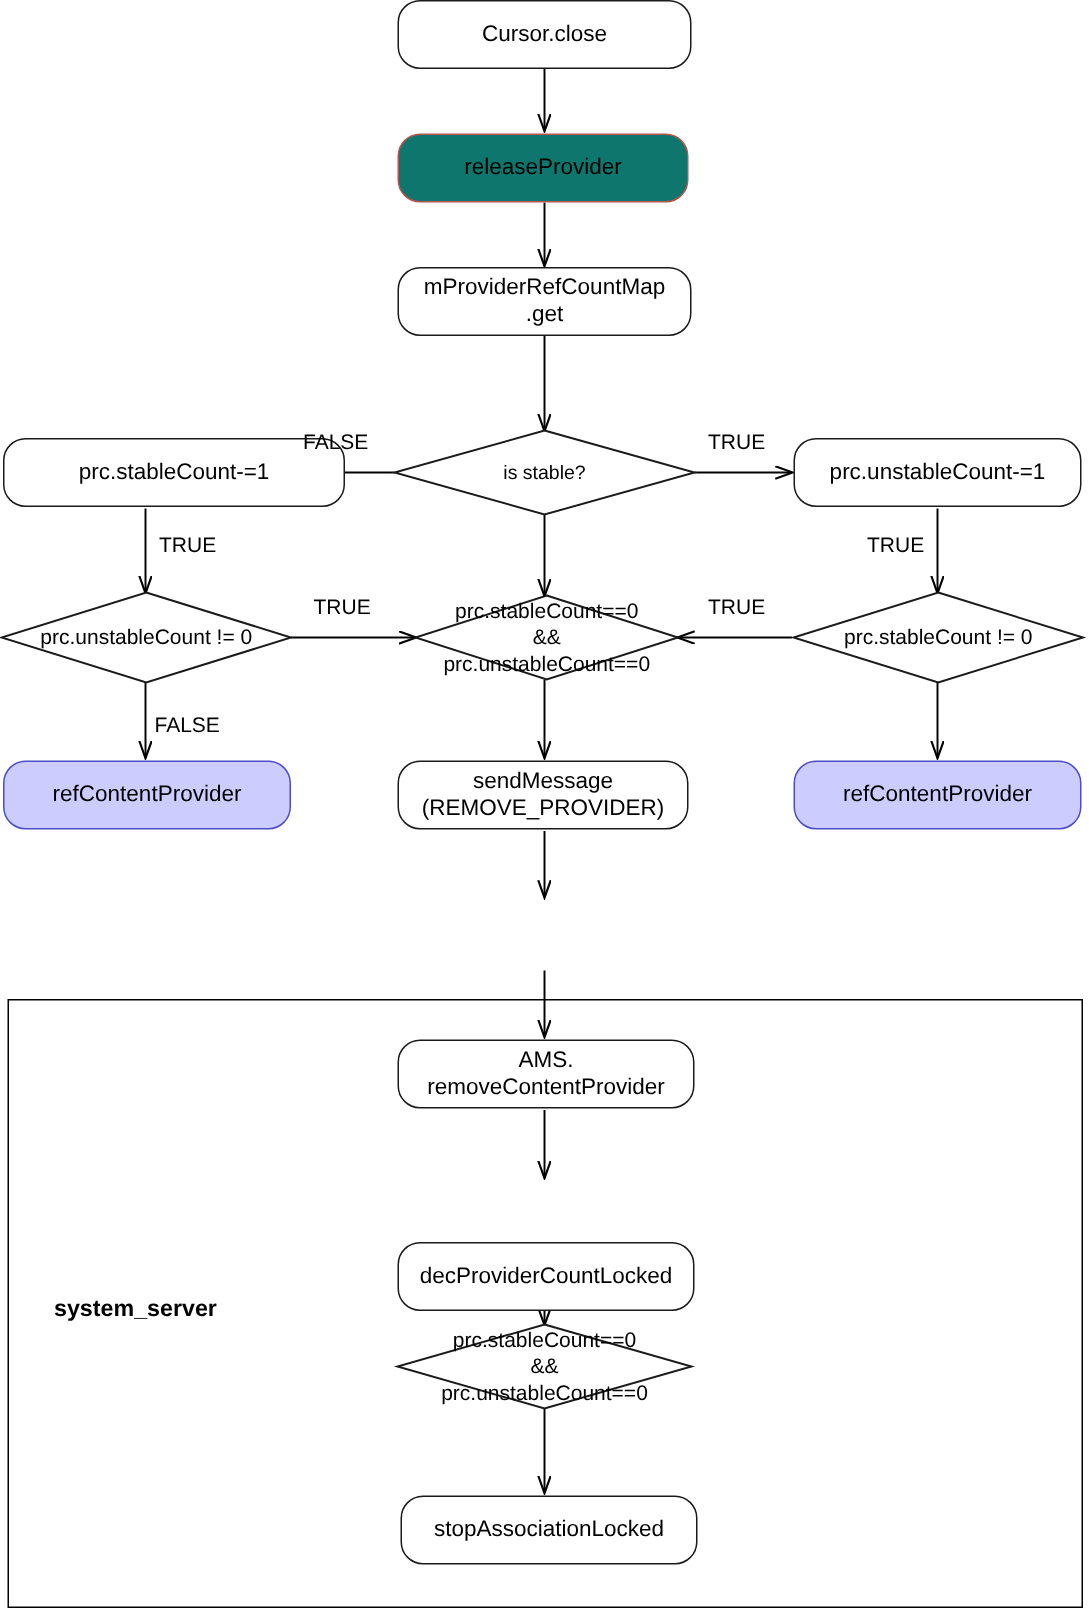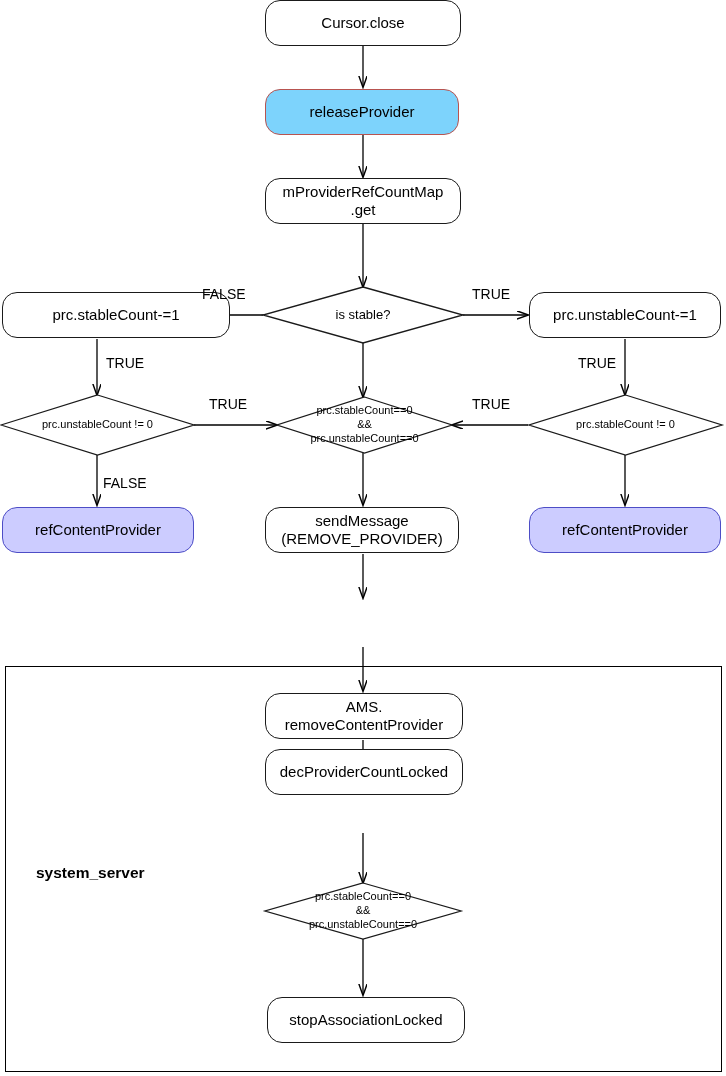--- a/index.html
+++ b/index.html
@@ -38,21 +38,21 @@
     line-height: 1.18;
     white-space: pre-line;
   }
   .rbox {
     border: 1.3px solid #1a1a1a;
     border-radius: 15px;
     background: #ffffff;
     font-size: 15px;
   }
   .rbox.pink {
-    background: #7dd3fc;
+    background: #0f766e;
     border-color: #b85450;
   }
   .rbox.purple {
     background: #ccccff;
     border-color: #4d4dc6;
   }
   .diamond-wrap {
     position: absolute;
     display: flex;
     align-items: center;
@@ -67,21 +67,21 @@
   .diamond-label {
     position: relative;
     z-index: 2;
     text-align: center;
     color: #000000;
     white-space: pre-line;
     line-height: 1.25;
     pointer-events: none;
   }
   .d-big { font-size: 13px; }
-  .d-small { font-size: 11px; }
+  .d-small { font-size: 14px; }
   .edge-label {
     position: absolute;
     font-size: 14px;
     color: #000000;
     white-space: nowrap;
   }
   .container-box {
     position: absolute;
     box-sizing: border-box;
     border: 1.6px solid #000000;
@@ -194,21 +194,21 @@
 
   <div class="node rbox purple" style="left:529px; top:507px; width:192px; height:46px;">refContentProvider</div>
 
   <div class="node rbox" style="left:265px; top:507px; width:194px; height:46px;">sendMessage
 (REMOVE_PROVIDER)</div>
 
 
   <div class="node rbox" style="left:265px; top:693px; width:198px; height:46px;">AMS.
 removeContentProvider</div>
 
-  <div class="node rbox" style="left:265px; top:749px; width:198px; height:46px;">decProviderCountLocked</div>
+  <div class="node rbox" style="left:265px; top:828px; width:198px; height:46px;">decProviderCountLocked</div>
 
   <div class="diamond-wrap" style="left:265px; top:883px; width:196px; height:56px;">
     <svg width="196" height="56" viewBox="0 0 196 56">
       <polygon points="98,0 196,28 98,56 0,28" fill="#ffffff" stroke="#1a1a1a" stroke-width="1.3"></polygon>
     </svg>
     <div class="diamond-label d-small" style="width:200px;">prc.stableCount==0
 &amp;&amp;
 prc.unstableCount==0</div>
   </div>
 

